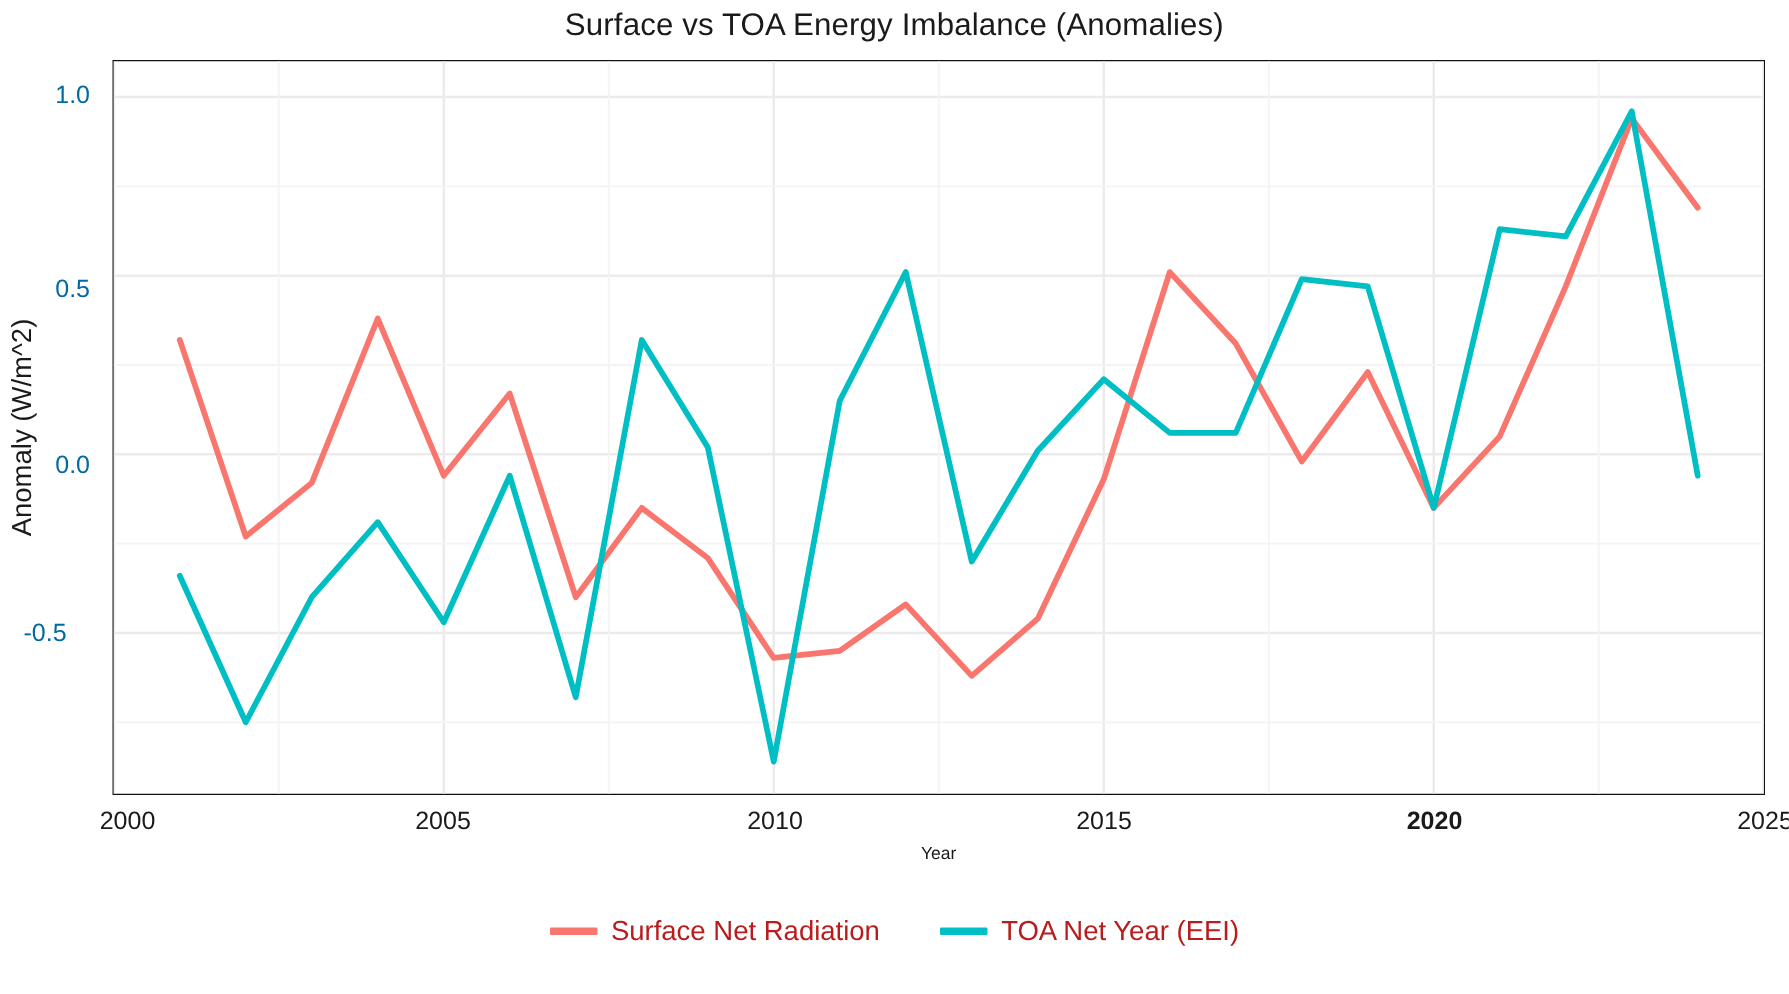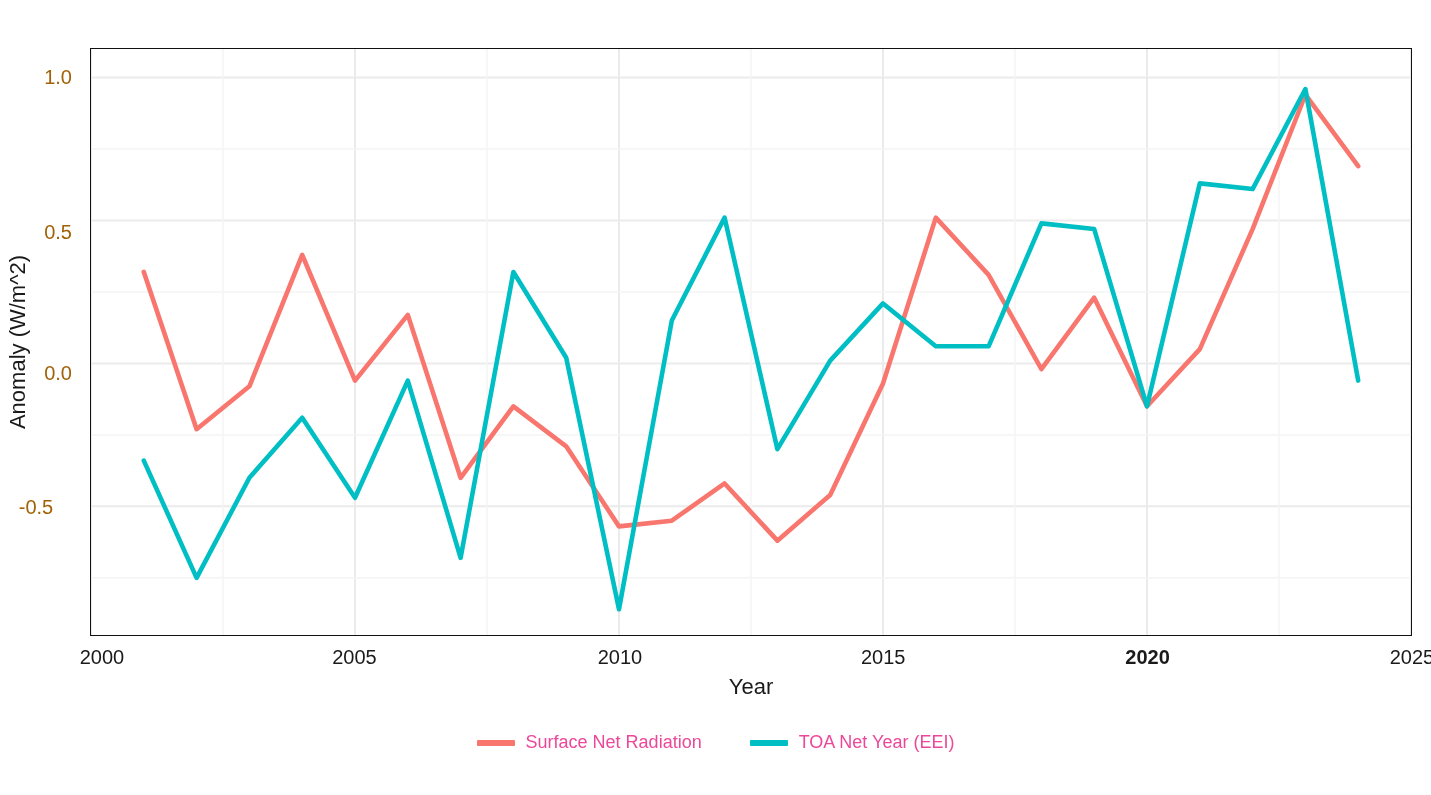--- a/index.html
+++ b/index.html
@@ -13,51 +13,52 @@
     position:absolute;left:0;top:6px;width:1431px;text-align:center;
     font-size:25px;color:#1a1a1a;font-weight:400;letter-spacing:0.1px;
   }
   #plot-area{
     position:absolute;left:90px;top:48px;width:1322px;height:588px;
     border:1.6px solid #111111;box-sizing:border-box;background:#ffffff;
   }
   #plot-svg{position:absolute;left:0;top:0;width:100%;height:100%;display:block;}
   .y-tick-label{
     position:absolute;right:0;text-align:right;width:72px;
-    font-size:20px;color:#a16207;transform:translateY(-50%);
+    font-size:20px;color:#0369a1;transform:translateY(-50%);
   }
   .x-tick-label{
     position:absolute;top:646px;text-align:center;width:90px;
     font-size:20px;color:#1a1a1a;transform:translateX(-45px);
   }
   #y-axis-title{
     position:absolute;left:-2px;top:48px;height:588px;width:40px;
     display:flex;align-items:center;justify-content:center;
   }
   #y-axis-title span{
     transform:rotate(-90deg);white-space:nowrap;
     font-size:22px;color:#1a1a1a;
   }
   #x-axis-title{
     position:absolute;left:90px;top:674px;width:1322px;text-align:center;
-    font-size:22px;color:#1a1a1a;
+    font-size:14px;color:#1a1a1a;
   }
   #legend{
     position:absolute;left:0;top:732px;width:1431px;
     display:flex;align-items:center;justify-content:center;gap:48px;
   }
   .legend-item{display:flex;align-items:center;gap:11px;}
   .legend-swatch{width:38px;height:6px;border-radius:1px;display:block;}
-  .legend-label{font-size:18px;color:#ec4899;white-space:nowrap;}
+  .legend-label{font-size:22px;color:#b91c1c;white-space:nowrap;}
 </style>
 </head>
 <body>
 
 <div id="root">
 
+  <div id="chart-title">Surface vs TOA Energy Imbalance (Anomalies)</div>
 
   <div id="y-axis-title">
     <span>Anomaly (W/m^2)</span>
   </div>
 
   <div id="plot-area">
     <svg id="plot-svg" viewBox="0 0 1322 588" preserveAspectRatio="none">
         <g>
           <line x1="0" y1="458.9268292682927" x2="1322" y2="458.9268292682927" stroke="#EBEBEB" stroke-width="2"></line>
           <line x1="0" y1="315.5121951219512" x2="1322" y2="315.5121951219512" stroke="#EBEBEB" stroke-width="2"></line>

